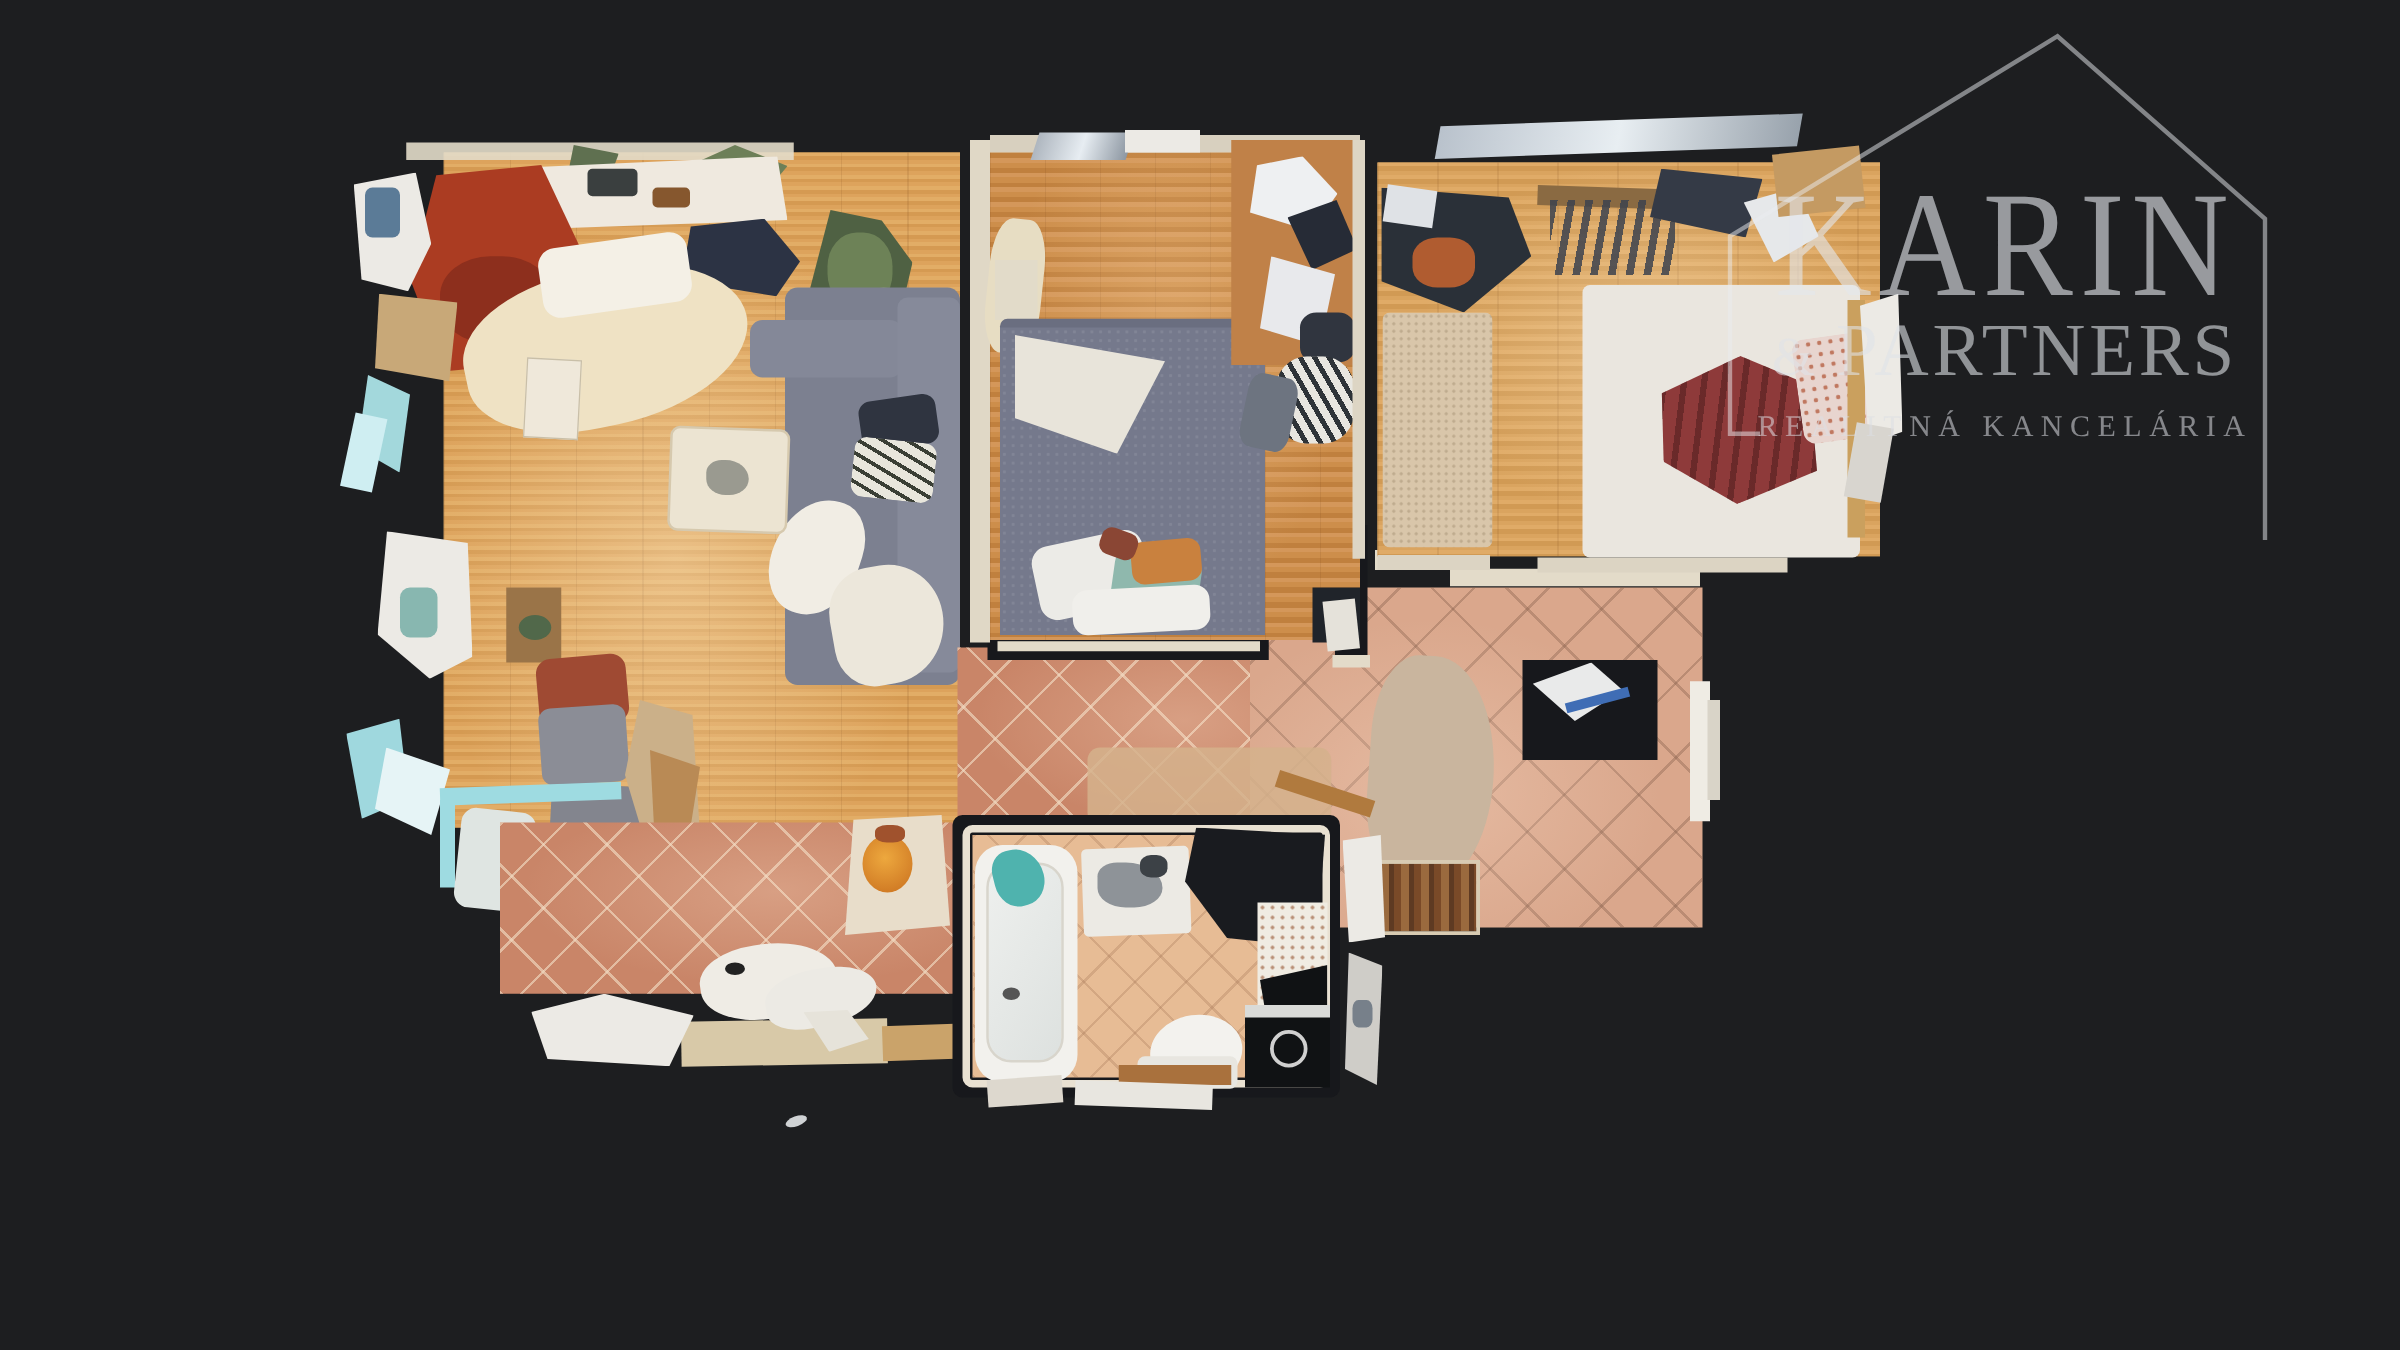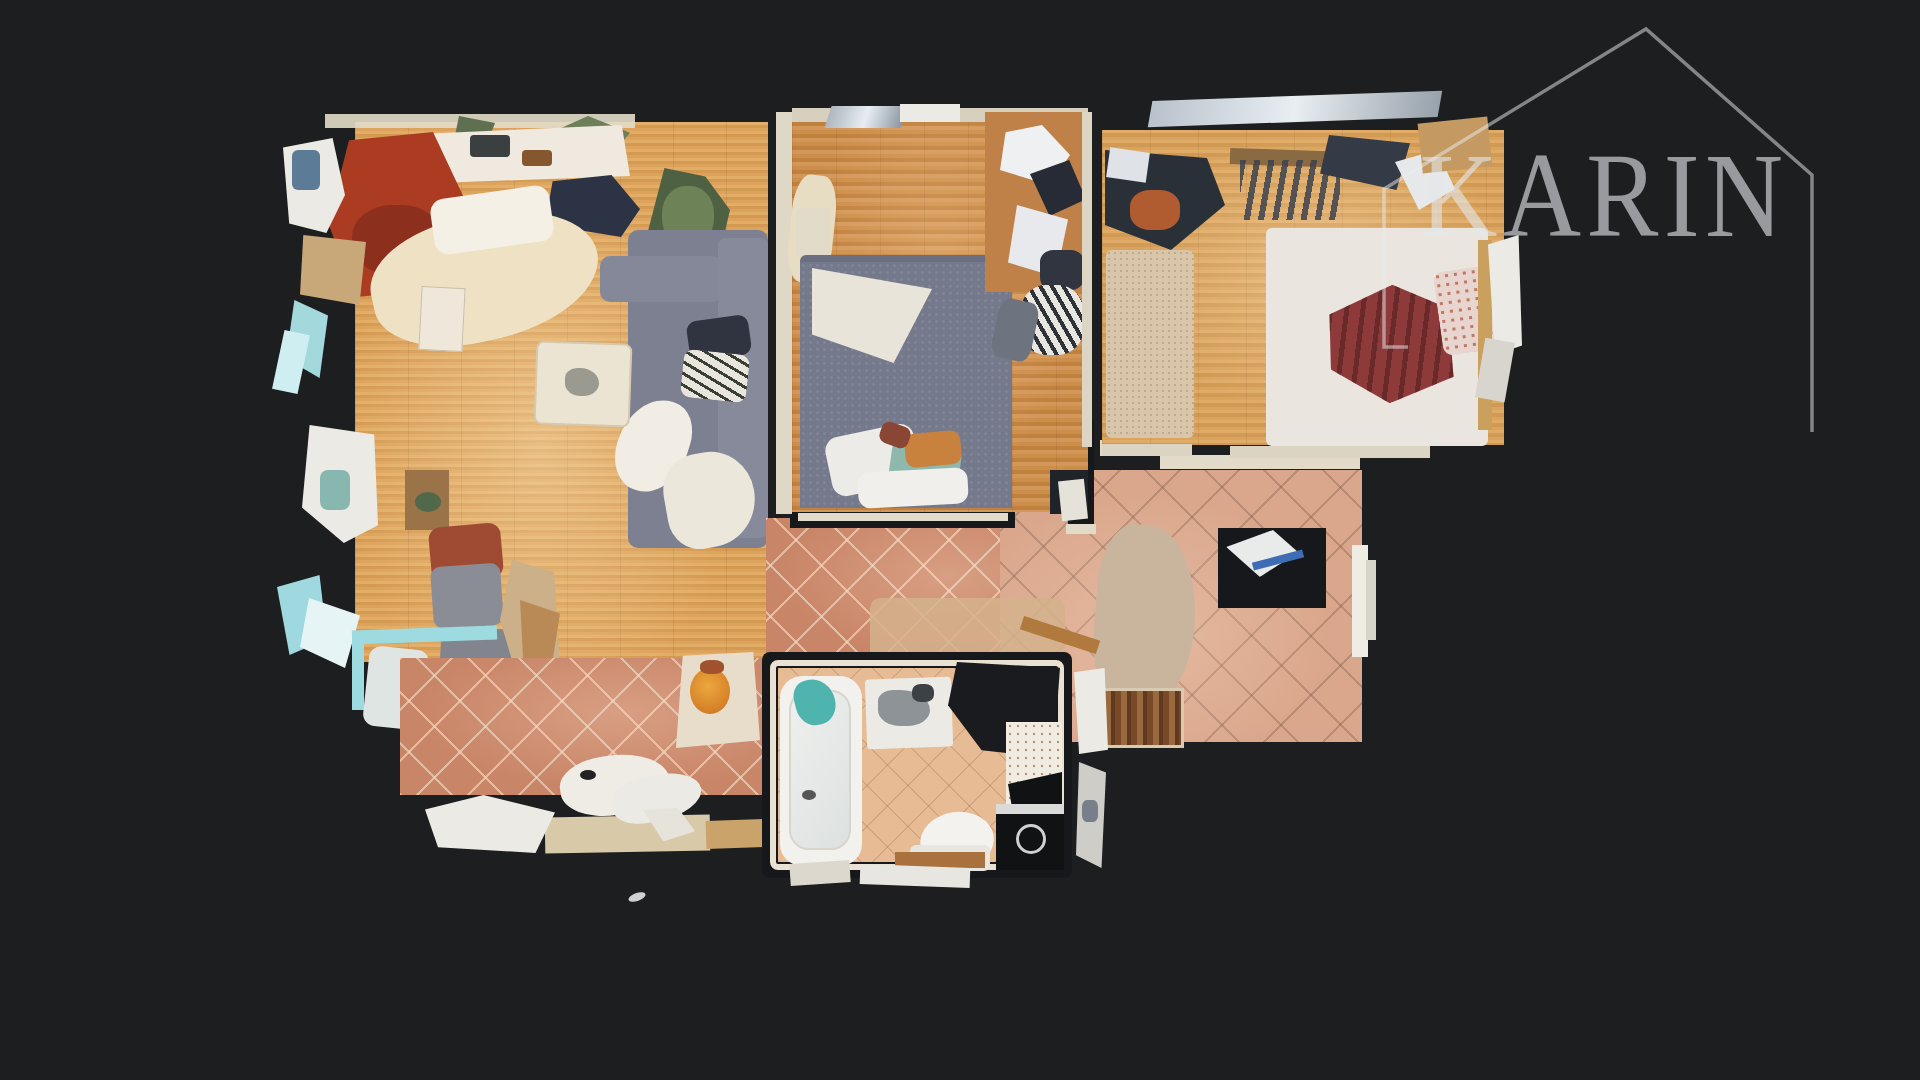--- a/index.html
+++ b/index.html
@@ -221,15 +221,17 @@
       <div class="a wall" style="left:1230px;top:446px;width:200px;height:12px;background:#dcd4c3;"></div>
     </div>
 
   </div>
 
   <div class="wm">
     <svg width="1920" height="1080" viewBox="0 0 1920 1080">
       <polyline points="1408,347 1384,347 1384,189 1646,29 1812,175 1812,432" fill="none" stroke="rgba(233,235,240,0.5)" stroke-width="3.5" stroke-linejoin="miter"></polyline>
     </svg>
     <div class="wm-text wm-brand">KARIN</div>
+    <div class="wm-text wm-sub"><span class="amp">&amp;</span><span>PARTNERS</span></div>
+    <div class="wm-text wm-tag">REALITNÁ KANCELÁRIA</div>
   </div>
 
 </div>
 
 </body></html>

